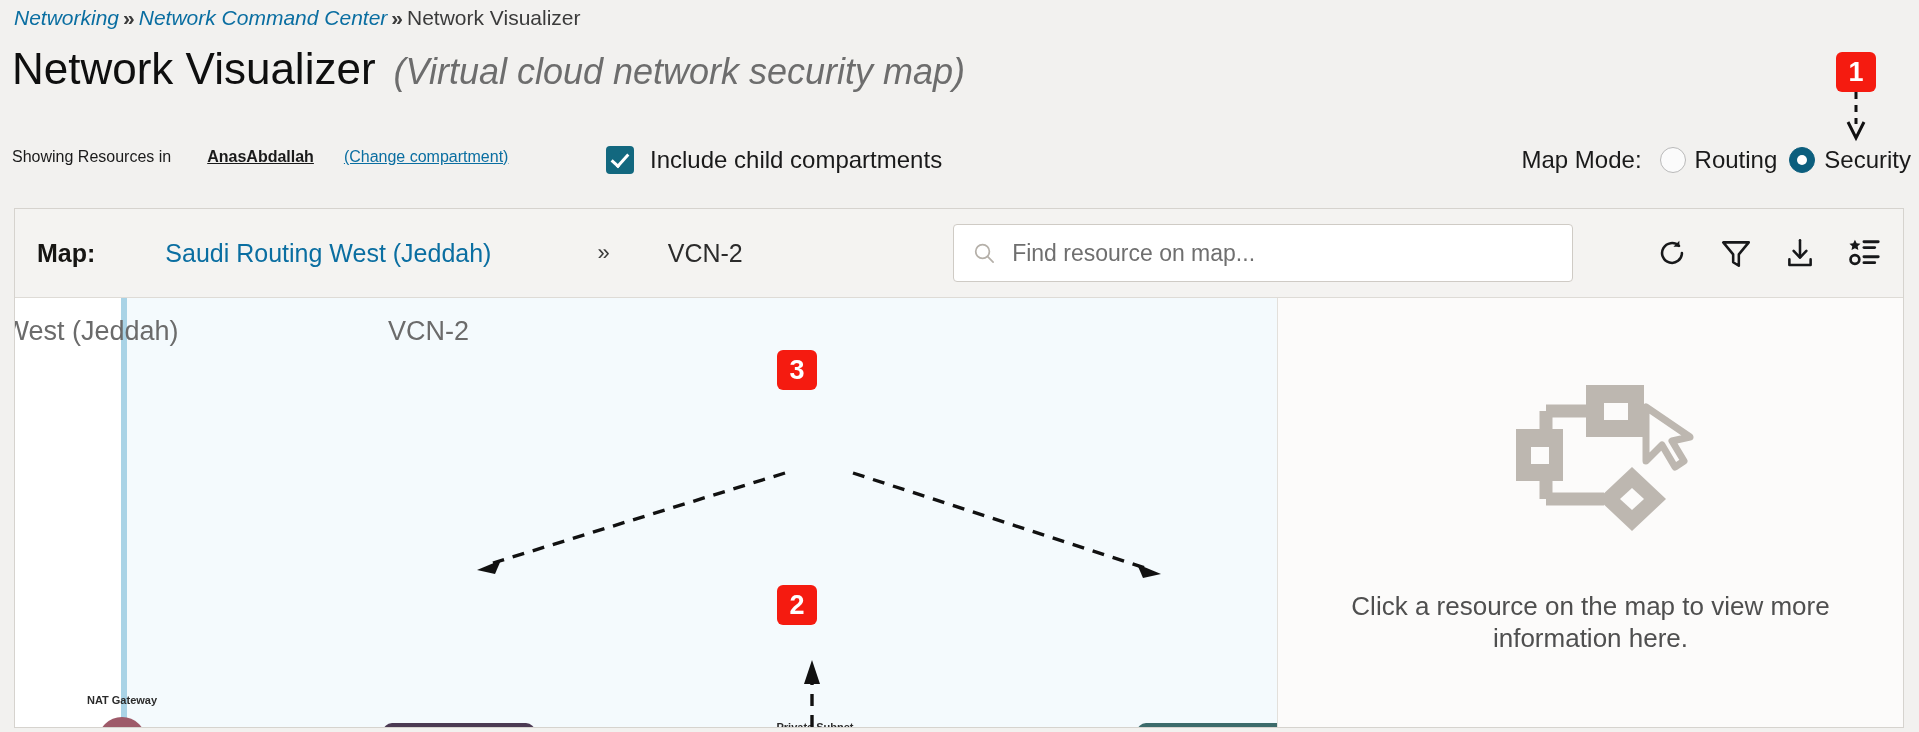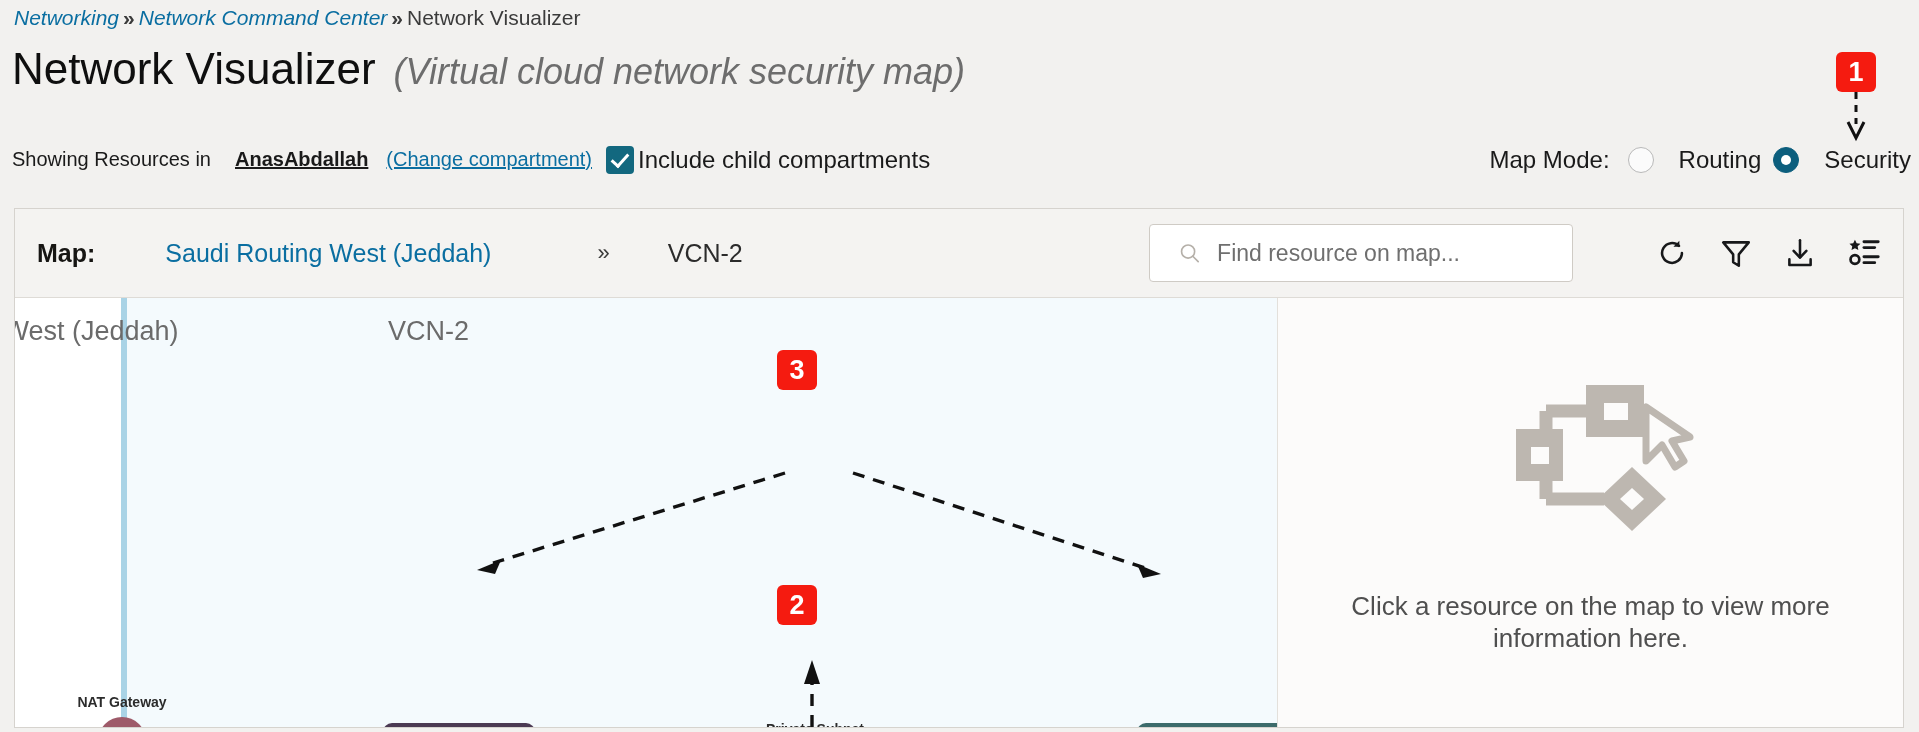--- a/index.html
+++ b/index.html
@@ -25,51 +25,51 @@
   .title-row {
     position: absolute; left: 12px; top: 44px;
     display: flex; align-items: baseline; gap: 18px; white-space: nowrap;
   }
   .page-title { font-size: 44px; color: #0f0f0f; font-weight: normal; }
   .page-subtitle { font-size: 36px; color: #6d6d6d; font-style: italic; }
 
   
   .compartment-row {
     position: absolute; left: 12px; top: 148px;
-    display: flex; align-items: center; gap: 4px; white-space: nowrap;
-    font-size: 20px; color: #1a1a1a; text-align: right;
+    display: flex; align-items: center; gap: 16px; white-space: nowrap;
+    font-size: 16px; color: #1a1a1a; text-align: right;
   }
   .comp-strong { font-weight: bold; margin-left: 20px; text-decoration: underline; }
   .change-link {
     color: #0a6ea1; text-decoration: underline; margin-left: 14px; cursor: pointer;
   }
 
   .child-comp {
     position: absolute; left: 606px; top: 146px;
-    display: flex; gap: 4px; white-space: nowrap;
+    display: flex; gap: 16px; white-space: nowrap;
   }
   .cbx {
     width: 28px; height: 28px; border-radius: 4px; background: #12687f;
     position: relative; flex: none; cursor: pointer;
   }
   .cbx::after {
     content: ""; position: absolute; left: 9px; top: 4px;
     width: 7px; height: 14px; border: solid #fff; border-width: 0 3px 3px 0;
     transform: rotate(42deg);
   }
   .child-comp .lbl { font-size: 24px; color: #1a1a1a; }
 
   
   .mapmode {
     position: absolute; right: 8px; top: 146px;
     display: flex; align-items: center; gap: 12px; white-space: nowrap;
     font-size: 24px; color: #1a1a1a;
   }
   .mapmode .mm-label { margin-right: 6px; margin-left: 16px; }
-  .radio-opt { display: flex; align-items: center; gap: 25px; cursor: pointer; }
+  .radio-opt { display: flex; align-items: center; gap: 9px; cursor: pointer; }
   .radio {
     width: 24px; height: 24px; border-radius: 50%;
     border: 1px solid #b9b9b9; background: #fbfbfb; flex: none;
   }
   .radio.sel {
     background: #0c5e7d; border-color: #0c5e7d; position: relative;
   }
   .radio.sel::after {
     content: ""; position: absolute; left: 7px; top: 7px;
     width: 10px; height: 10px; border-radius: 50%; background: #fff;
@@ -85,23 +85,23 @@
   .panel-toolbar {
     height: 89px; background: #f4f3f1; border-bottom: 1px solid #dedbd6;
     display: flex; align-items: center; padding: 0 22px; box-sizing: border-box; gap: 48px;
   }
   .map-label { font-size: 25px; font-weight: bold; color: #161513; margin-right: 22px; }
   .map-region { font-size: 25px; color: #0a6ea1; cursor: pointer; }
   .map-chev { font-size: 22px; color: #3b3b3b; margin: 0 10px 0 58px; }
   .map-vcn { font-size: 25px; color: #2b2b2b; }
 
   .search-wrap {
-    margin-left: auto; width: 424px; height: 58px;
+    margin-left: auto; width: 620px; height: 58px;
     background: #fff; border: 1px solid #cfcbc5; border-radius: 4px;
-    display: flex; align-items: center; padding: 0 28px; box-sizing: border-box; justify-content: flex-end;
+    display: flex; align-items: center; padding: 0 18px; box-sizing: border-box; justify-content: flex-end;
   }
   .search-input {
     border: none; outline: none; background: transparent;
     font-size: 23px; color: #4b4b4b; margin-left: 14px; width: 100%;
     font-family: "Liberation Sans", sans-serif;
   }
   .search-input::placeholder { color: #6f6f6f; }
 
   .tool-icons { display: flex; align-items: center; gap: 30px; margin-left: 34px; }
   .tool-icons svg { display: block; cursor: pointer; }
@@ -125,21 +125,21 @@
   .region-title {
     position: absolute; left: -34px; top: 18px;
     font-size: 27px; color: #6b6b6b; white-space: nowrap;
   }
   .vcn-title {
     position: absolute; left: 373px; top: 18px;
     font-size: 27px; color: #6b6b6b; white-space: nowrap;
   }
 
   .node-label {
-    position: absolute; font-size: 14px; font-weight: bold; color: #2b2b2b;
+    position: absolute; font-size: 11px; font-weight: bold; color: #2b2b2b;
     white-space: nowrap; text-align: center;
   }
   .nat-circle {
     position: absolute; left: 83px; top: 419px; width: 48px; height: 48px;
     border-radius: 50%; background: #9e5a69; color: #fff;
     font-size: 14px; font-weight: bold;
     display: flex; align-items: center; justify-content: center; cursor: pointer;
   }
 
   

